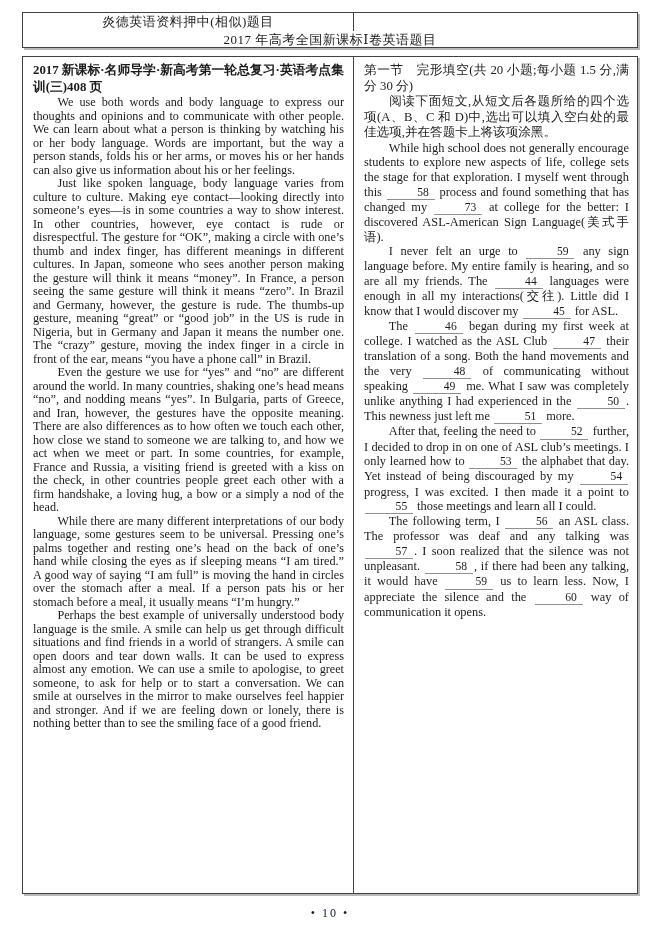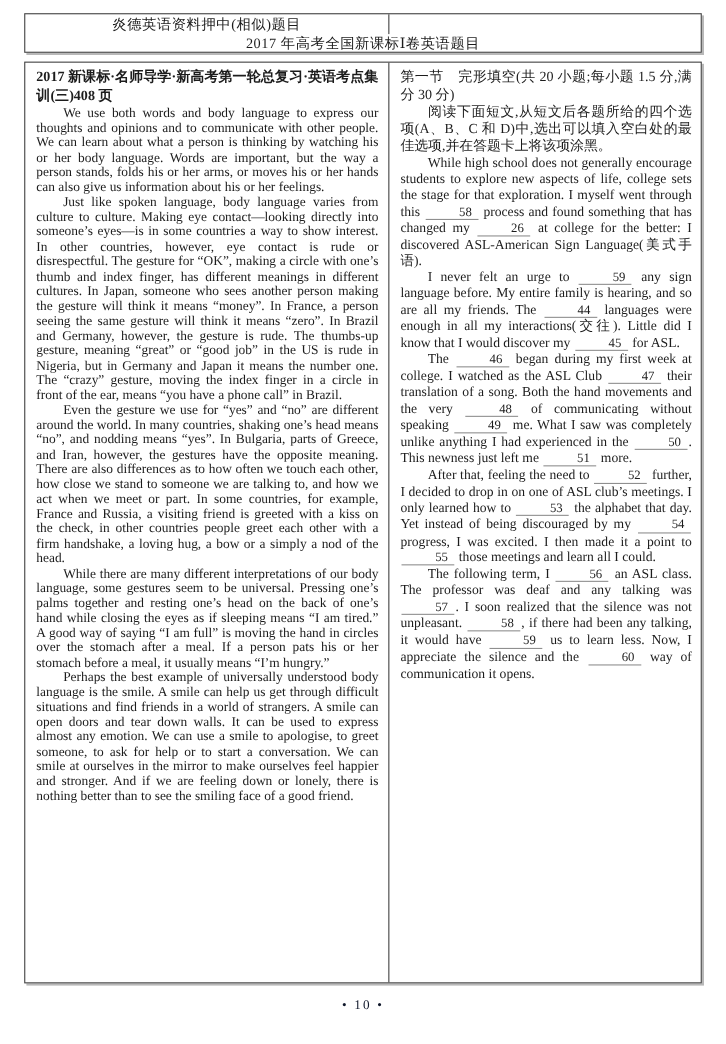--- a/index.html
+++ b/index.html
@@ -117,21 +117,21 @@
           <p class="para">Perhaps the best example of universally understood body language is the smile. A smile can help us get through difficult situations and find friends in a world of strangers. A smile can open doors and tear down walls. It can be used to express almost any emotion. We can use a smile to apologise, to greet someone, to ask for help or to start a conversation. We can smile at ourselves in the mirror to make ourselves feel happier and stronger. And if we are feeling down or lonely, there is nothing better than to see the smiling face of a good friend.</p>
         </div>
     </div>
 
     <div class="col right">
       <p class="section-title">
         <span class="bold">第一节　完形填空</span><span>(共 20 小题;每小题 1.5 分,满分 30 分)</span>
       </p>
       <p class="instructions">阅读下面短文,从短文后各题所给的四个选项(A、B、C 和 D)中,选出可以填入空白处的最佳选项,并在答题卡上将该项涂黑。</p>
       <div>
-          <p class="para">While high school does not generally encourage students to explore new aspects of life, college sets the stage for that exploration. I myself went through this <span class="blank">58</span> process and found something that has changed my <span class="blank">26</span> at college for the better: I discovered ASL-American Sign Language(美式手语).</p>
+          <p class="para">While high school does not generally encourage students to explore new aspects of life, college sets the stage for that exploration. I myself went through this <span class="blank">58</span> process and found something that has changed my <span class="blank">73</span> at college for the better: I discovered ASL-American Sign Language(美式手语).</p>
           <p class="para">I never felt an urge to <span class="blank">59</span> any sign language before. My entire family is hearing, and so are all my friends. The <span class="blank">44</span> languages were enough in all my interactions(交往). Little did I know that I would discover my <span class="blank">45</span> for ASL.</p>
           <p class="para">The <span class="blank">46</span> began during my first week at college. I watched as the ASL Club <span class="blank">47</span> their translation of a song. Both the hand movements and the very <span class="blank">48</span> of communicating without speaking <span class="blank">49</span> me. What I saw was completely unlike anything I had experienced in the <span class="blank">50</span>. This newness just left me <span class="blank">51</span> more.</p>
           <p class="para">After that, feeling the need to <span class="blank">52</span> further, I decided to drop in on one of ASL club’s meetings. I only learned how to <span class="blank">53</span> the alphabet that day. Yet instead of being discouraged by my <span class="blank">54</span> progress, I was excited. I then made it a point to <span class="blank">55</span> those meetings and learn all I could.</p>
           <p class="para">The following term, I <span class="blank">56</span> an ASL class. The professor was deaf and any talking was <span class="blank">57</span>. I soon realized that the silence was not unpleasant. <span class="blank">58</span>, if there had been any talking, it would have <span class="blank">59</span> us to learn less. Now, I appreciate the silence and the <span class="blank">60</span> way of communication it opens.</p>
         </div>
     </div>
 
   </div>
 
   <div class="footer">• 10 •</div>

